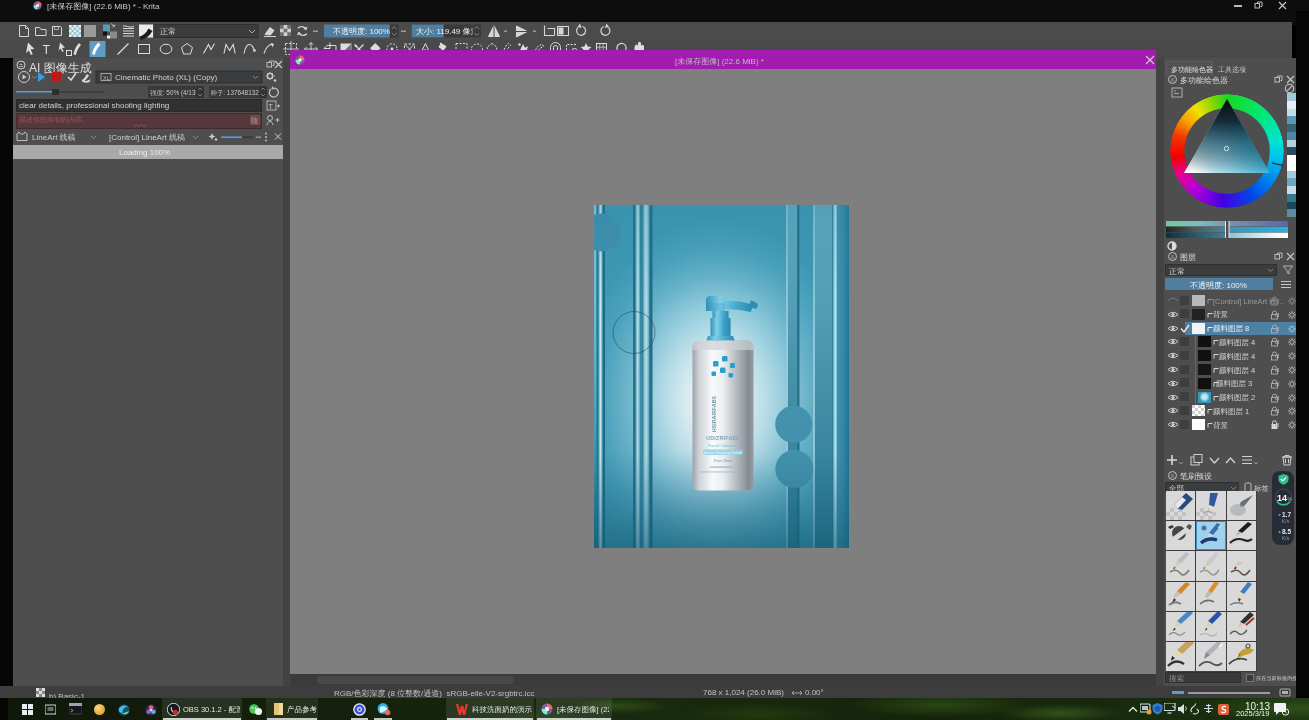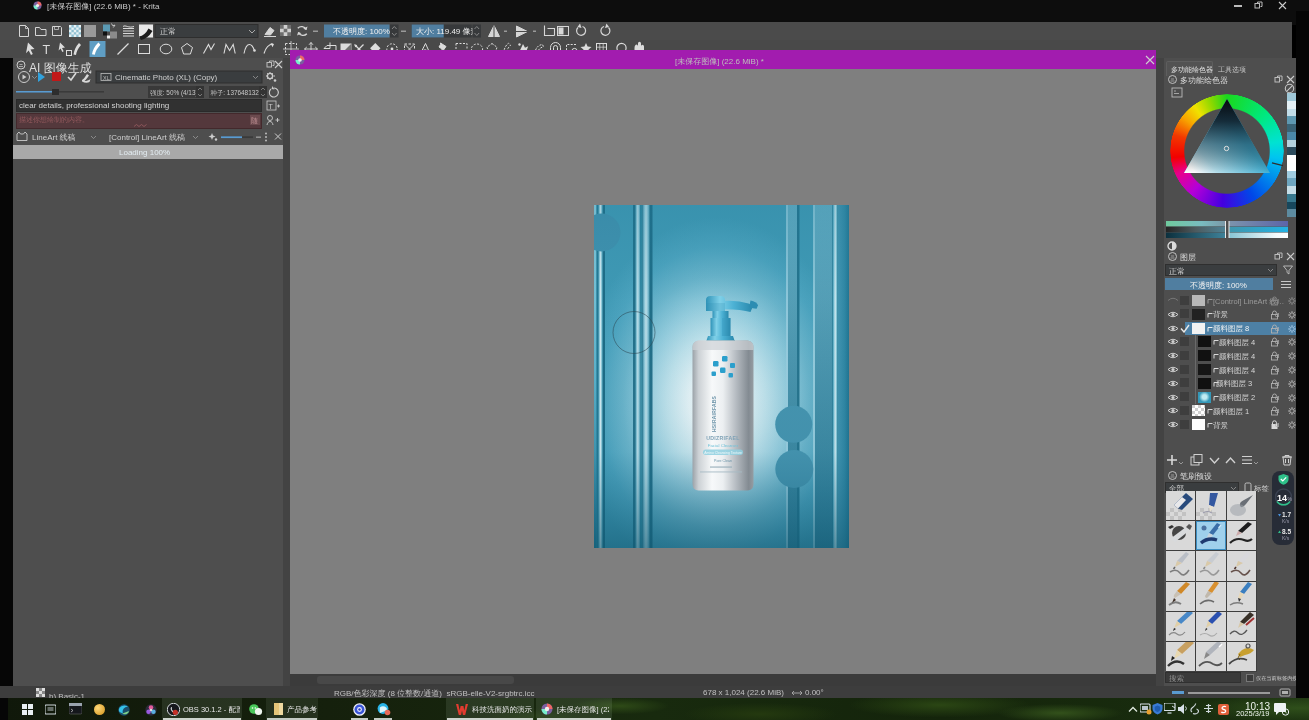--- a/index.html
+++ b/index.html
@@ -911,21 +911,21 @@
  <text x="7" y="67" font-size="5" fill="#99a">K/s</text>
 </svg>
 <div class="abs" id="rightblack"></div>
 <div class="abs" id="statusbar">
  <svg class="abs" style="left:36px;top:2px" width="9" height="9">
         <rect width="9" height="9" fill="#888"></rect>
         <path d="M0 0h3v3h-3zM6 0h3v3h-3zM3 3h3v3h-3zM0 6h3v3h-3zM6 6h3v3h-3z" fill="#ddd"></path>
       </svg>
  <span class="t" style="left:49px;top:6px">b) Basic-1</span>
  <span class="t" style="left:334px;top:2px">RGB/色彩深度 (8 位整数/通道)&nbsp;&nbsp;sRGB-elle-V2-srgbtrc.icc</span>
- <span class="t" style="left:703px;top:2px">678 x 1,024 (22.6 MiB)</span>
+ <span class="t" style="left:703px;top:2px">768 x 1,024 (26.0 MiB)</span>
  <svg class="abs" style="left:791px;top:4px" width="12" height="6">
         <path d="M1 3h10M1 3l2-2M1 3l2 2M11 3l-2-2M11 3l-2 2" stroke="#aaa" stroke-width=".9" fill="none"></path>
       </svg>
  <span class="t" style="left:805px;top:2px">0.00°</span>
  <span class="t" style="left:1123px;top:18px">66.7%</span>
  <div class="abs" style="left:1172px;top:5px;width:12px;height:3px;background:#5a9bd0"></div>
  <div class="abs" style="left:1188px;top:5.5px;width:82px;height:2px;background:#9a9a9a"></div>
  <svg class="abs" style="left:1279px;top:2px" width="12" height="9">
         <rect x="1" y="1" width="10" height="7" rx="1" fill="none" stroke="#b0b0b0" stroke-width="1"></rect>
         <rect x="3" y="3" width="6" height="3" fill="#b0b0b0"></rect>

